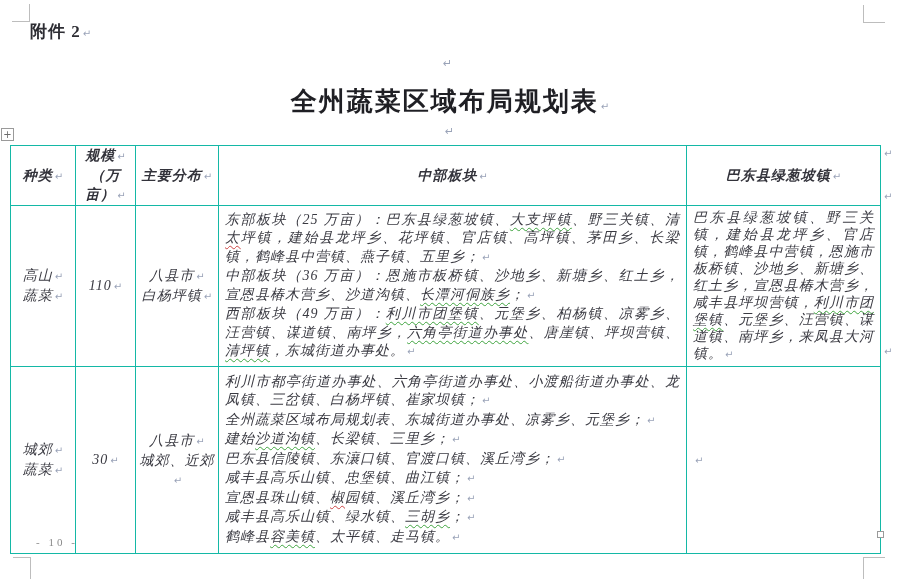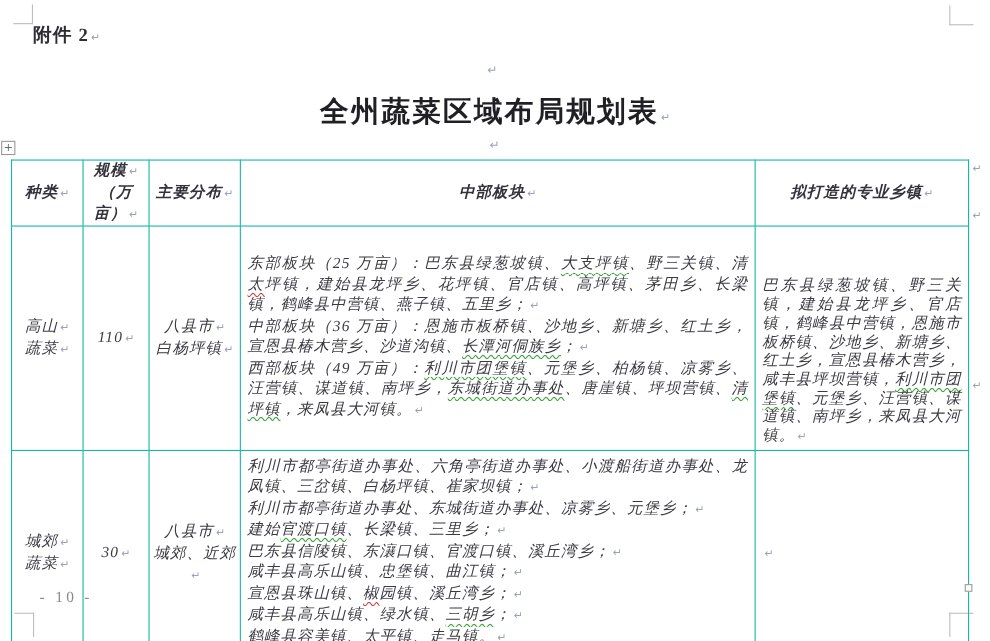--- a/index.html
+++ b/index.html
@@ -29,29 +29,29 @@
   table.main td, table.main th { border:1px solid #14b8a6; vertical-align:middle; font-size:14px; letter-spacing:1px;font-style:italic; }
   th { font-weight:bold; color:#33333b; }
   th .hline, .vcell .line { line-height:19px; text-align:center; }
   tr.hdr { height:45px; }
   tr.r1 { height:153px; }
   tr.r2 { height:187px; }
   td.vcell { text-align:center; }
   td.towns { vertical-align:top; padding:3px 6px; }
   .towns .para { line-height:18.5px; text-align:justify; color:#3a3a42; }
   td.prof  { vertical-align:top; padding:3px 6px; }
-  td.prof .para { line-height:17px; text-align:justify;margin-top:43px; }
+  td.prof .para { line-height:17px; text-align:justify; }
   td.prof-empty { vertical-align:top; padding:3px 6px; }
   .u-g { text-decoration:underline wavy #3fa33f; text-decoration-thickness:1px; text-underline-offset:3px; }
   .u-r { text-decoration:underline wavy #cc4444; text-decoration-thickness:1px; text-underline-offset:3px; }
 
   .row-end-mark { position:absolute; left:884px; font-family:"DejaVu Sans",sans-serif; color:#9aa3b8; font-size:10px; }
   .rem-hdr { top:148px; } .rem-r1 { top:191px; } .rem-r2 { top:346px; }
 
-  .page-number { position:absolute; left:36px; top:536px; font-size:14px; color:#8a8a8a; letter-spacing:3px;
+  .page-number { position:absolute; left:36px; top:536px; font-size:11px; color:#8a8a8a; letter-spacing:3px;
                  font-family:"Liberation Serif",serif; }
 </style>
 </head>
 <body>
 
 <div class="page">
 
   <div class="corner tl"></div>
   <div class="corner tr"></div>
   <div class="corner bl"></div>
@@ -88,62 +88,62 @@
         <div class="hline"><span>规模</span><span class="pmark">↵</span></div>
         <div class="hline"><span>（万亩）</span><span class="pmark">↵</span></div>
       </th>
       <th>
         <div class="hline"><span>主要分布</span><span class="pmark">↵</span></div>
       </th>
       <th>
         <div class="hline"><span>中部板块</span><span class="pmark">↵</span></div>
       </th>
       <th>
-        <div class="hline"><span>拟打造的专业乡镇</span><span class="pmark">↵</span></div>
+        <div class="hline"><span>巴东县绿葱坡镇</span><span class="pmark">↵</span></div>
       </th>
     </tr>
 
     <tr class="r1">
       <td class="vcell">
         <div class="line"><span>高山</span><span class="pmark">↵</span></div>
         <div class="line"><span>蔬菜</span><span class="pmark">↵</span></div>
       </td>
       <td class="vcell">
         <div class="line"><span>110</span><span class="pmark">↵</span></div>
       </td>
       <td class="vcell">
         <div class="line"><span>八县市</span><span class="pmark">↵</span></div>
         <div class="line"><span>白杨坪镇</span><span class="pmark">↵</span></div>
       </td>
       <td class="towns">
             <div class="para"><span>东部板块（25 万亩）：巴东县绿葱坡镇、</span><span class="u-g">大支坪镇</span><span>、野三关镇、清</span><span class="u-r">太</span><span>坪镇，建始县龙坪乡、花坪镇、官店镇、高坪镇、茅田乡、长梁镇，鹤峰县中营镇、燕子镇、五里乡；</span><span class="pmark">↵</span></div>
             <div class="para"><span>中部板块（36 万亩）：恩施市板桥镇、沙地乡、新塘乡、红土乡，宣恩县椿木营乡、沙道沟镇、</span><span class="u-g">长潭河侗族乡</span><span>；</span><span class="pmark">↵</span></div>
-            <div class="para"><span>西部板块（49 万亩）：</span><span class="u-g">利川市团堡镇</span><span>、元堡乡、柏杨镇、凉雾乡、汪营镇、谋道镇、南坪乡，</span><span class="u-g">东城街道办事处</span><span>、唐崖镇、坪坝营镇、</span><span class="u-g">清坪镇</span><span>，来凤县大河镇。</span><span class="pmark">↵</span></div>
+            <div class="para"><span>西部板块（49 万亩）：</span><span class="u-g">利川市团堡镇</span><span>、元堡乡、柏杨镇、凉雾乡、汪营镇、谋道镇、南坪乡，</span><span class="u-g">六角亭街道办事处</span><span>、唐崖镇、坪坝营镇、</span><span class="u-g">清坪镇</span><span>，东城街道办事处。</span><span class="pmark">↵</span></div>
           </td>
       <td class="prof">
             <div class="para"><span>巴东县绿葱坡镇、野三关镇，建始县龙坪乡、官店镇，鹤峰县中营镇，恩施市板桥镇、沙地乡、新塘乡、红土乡，宣恩县椿木营乡，咸丰县坪坝营镇，</span><span class="u-g">利川市团堡镇</span><span>、元堡乡、汪营镇、谋道镇、南坪乡，来凤县大河镇。</span><span class="pmark">↵</span></div>
           </td>
     </tr>
 
     <tr class="r2">
       <td class="vcell">
         <div class="line"><span>城郊</span><span class="pmark">↵</span></div>
         <div class="line"><span>蔬菜</span><span class="pmark">↵</span></div>
       </td>
       <td class="vcell">
         <div class="line"><span>30</span><span class="pmark">↵</span></div>
       </td>
       <td class="vcell">
         <div class="line"><span>八县市</span><span class="pmark">↵</span></div>
         <div class="line"><span>城郊、近郊</span><span class="pmark">↵</span></div>
       </td>
       <td class="towns">
             <div class="para"><span>利川市都亭街道办事处、六角亭街道办事处、小渡船街道办事处、龙凤镇、三岔镇、白杨坪镇、崔家坝镇；</span><span class="pmark">↵</span></div>
-            <div class="para"><span>利川市都亭街道办事处、东城街道办事处、凉雾乡、元堡乡；</span><span class="pmark">↵</span></div>
-            <div class="para"><span>建始</span><span class="u-g">官渡口镇</span><span>、长梁镇、三里乡；</span><span class="pmark">↵</span></div>
+            <div class="para"><span>全州蔬菜区域布局规划表、东城街道办事处、凉雾乡、元堡乡；</span><span class="pmark">↵</span></div>
+            <div class="para"><span>建始</span><span class="u-g">沙道沟镇</span><span>、长梁镇、三里乡；</span><span class="pmark">↵</span></div>
             <div class="para"><span>巴东县信陵镇、东瀼口镇、官渡口镇、溪丘湾乡；</span><span class="pmark">↵</span></div>
             <div class="para"><span>咸丰县高乐山镇、忠堡镇、曲江镇；</span><span class="pmark">↵</span></div>
             <div class="para"><span>宣恩县珠山镇、</span><span class="u-r">椒</span><span>园镇、溪丘湾乡；</span><span class="pmark">↵</span></div>
             <div class="para"><span>咸丰县高乐山镇、绿水镇、</span><span class="u-g">三胡乡</span><span>；</span><span class="pmark">↵</span></div>
             <div class="para"><span>鹤峰县</span><span class="u-g">容美镇</span><span>、太平镇、走马镇。</span><span class="pmark">↵</span></div>
           </td>
       <td class="prof-empty">
             <div class="para"><span class="pmark">↵</span></div>
           </td>
     </tr>

